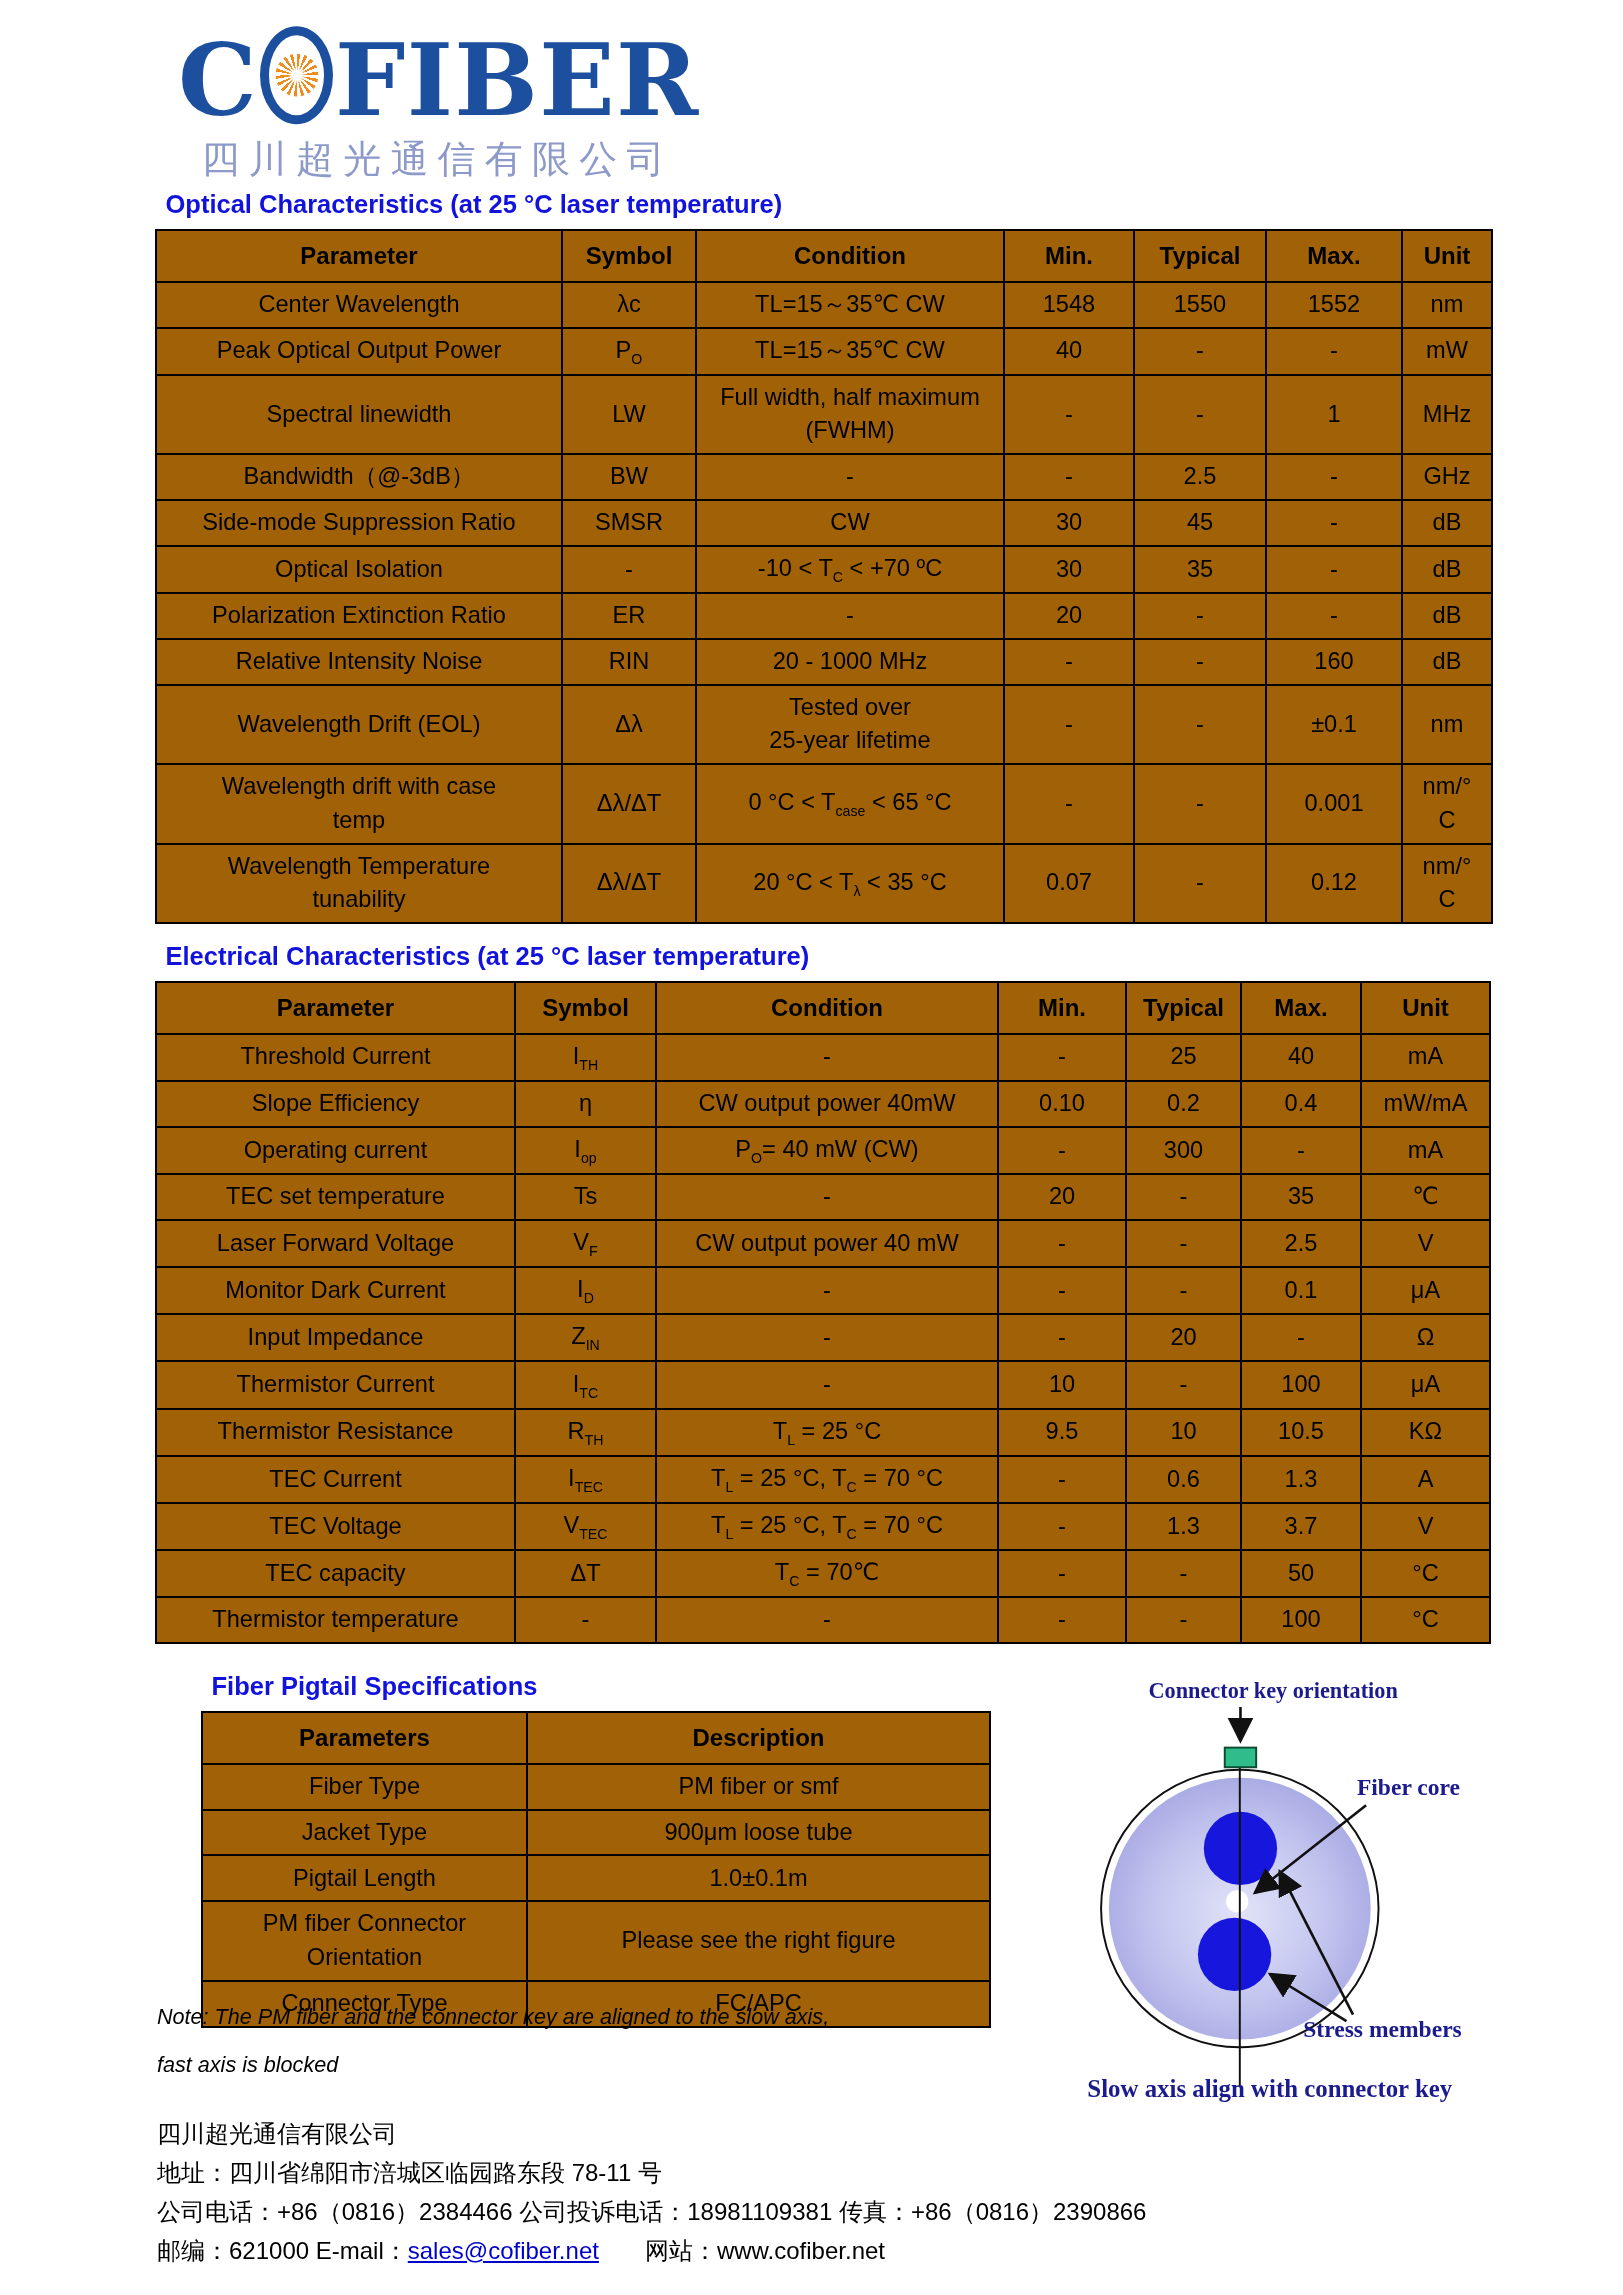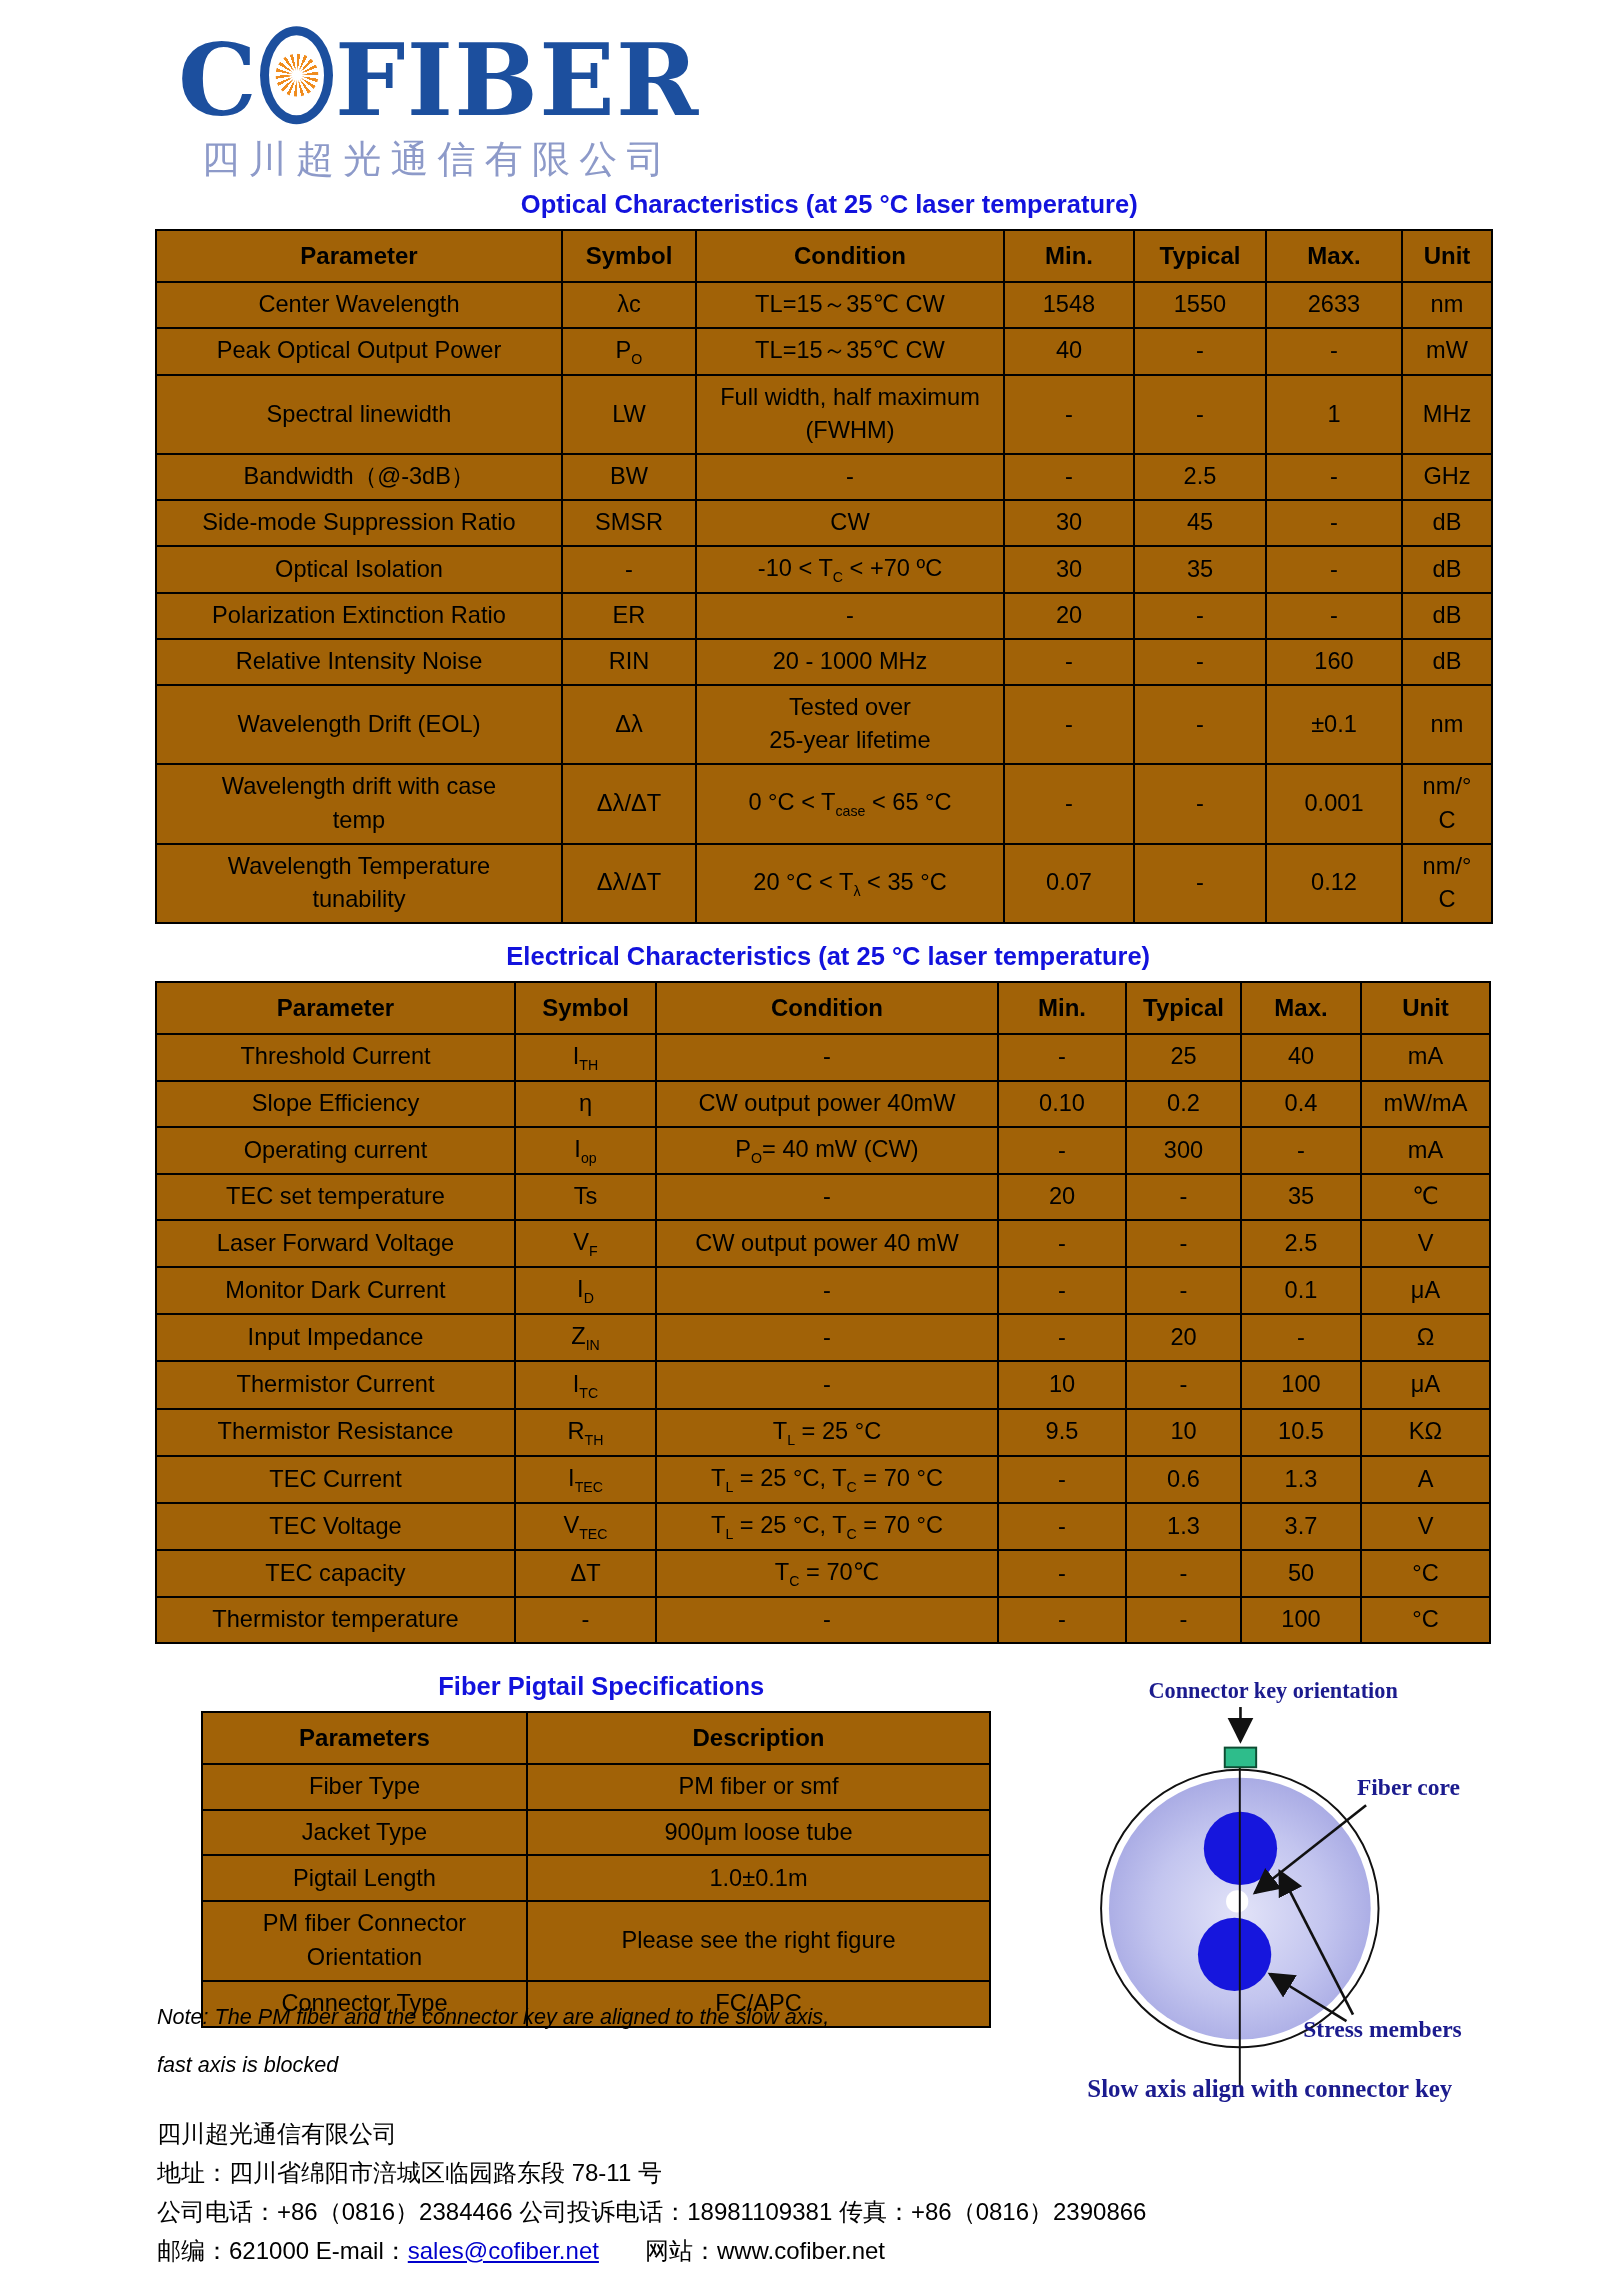--- a/index.html
+++ b/index.html
@@ -14,21 +14,21 @@
          font-weight:bold;font-size:99px;line-height:1;color:#1c4f9e;letter-spacing:1.3px;}
   .logo-o{display:inline-block;width:55px;height:80px;border:9.2px solid #1c4f9e;border-radius:50%;
           position:relative;background:#fff;margin:0 2px;transform:translateY(9.2px);}
   .logo-burst{position:absolute;left:50%;top:50%;width:43px;height:43px;transform:translate(-50%,-50%);
           border-radius:50%;
           background:radial-gradient(circle,#ffffff 0 4.6px,rgba(255,255,255,0) 9.2px),
                      repeating-conic-gradient(#f08c1e 0deg 9deg,#ffffff 9deg 20deg);}
   .brand-sub{font-size:38px;color:#8d9ac9;letter-spacing:9.2px;margin:3.9px 0 0 23.6px;
              font-family:"Liberation Sans",sans-serif;}
   
-  .section-heading{font-size:25.5px;font-weight:bold;color:#1212dd;margin:0 0 9.2px 10.5px;line-height:1.2;text-align:center;}
+  .section-heading{font-size:25.5px;font-weight:bold;color:#1212dd;margin:0 0 9.2px 10.5px;line-height:1.2;}
   
   table{border-collapse:collapse;table-layout:fixed;background:#a16207;border:2.6px solid #000;}
   th,td{border:2px solid #000;text-align:center;vertical-align:middle;
         padding:5.2px 5.2px;font-size:23.6px;line-height:1.42;word-wrap:break-word;}
   th{font-weight:bold;font-size:24px;padding:7.9px 5.2px;}
   sub{font-size:0.6em;}
   .tbl-optical{width:1335px;}
   .tbl-electrical{width:1335px;}
   .tbl-pigtail{width:789px;}
   #optical-section{position:absolute;left:155px;top:189px;}
@@ -83,21 +83,21 @@
             <th>Unit</th>
           </tr>
         </thead>
         <tbody>
           <tr>
             <td>Center Wavelength</td>
             <td>λc</td>
             <td>TL=15～35℃  CW</td>
             <td>1548</td>
             <td>1550</td>
-            <td>2633</td>
+            <td>1552</td>
             <td>nm</td>
           </tr>
           <tr>
             <td>Peak Optical Output Power</td>
             <td>P<sub>O</sub></td>
             <td>TL=15～35℃  CW</td>
             <td>40</td>
             <td>-</td>
             <td>-</td>
             <td>mW</td>

